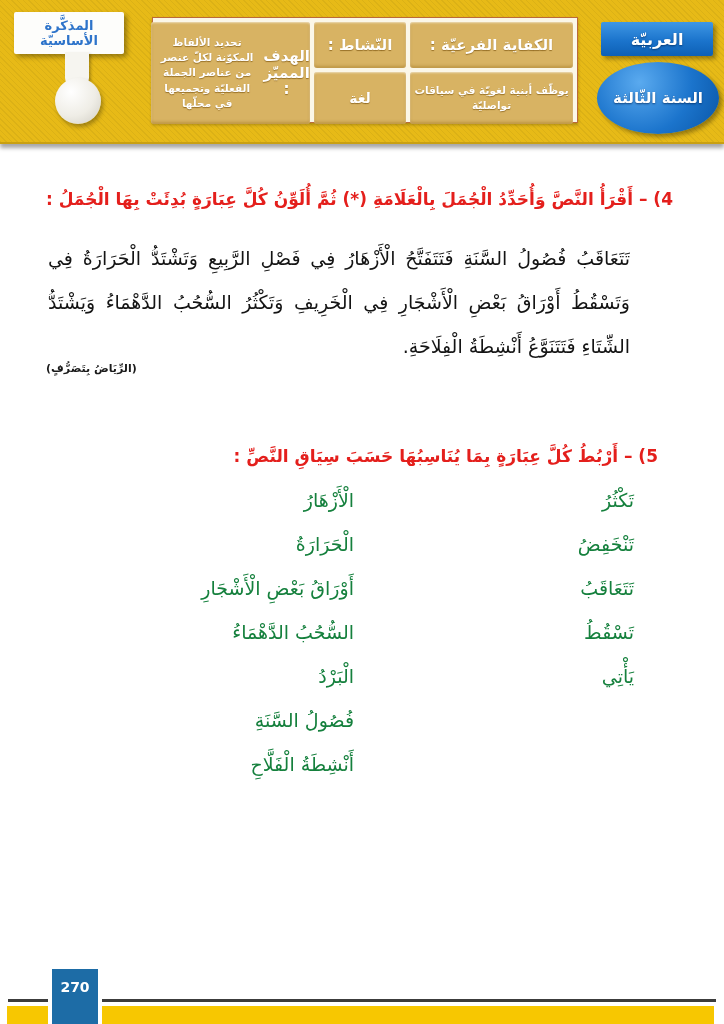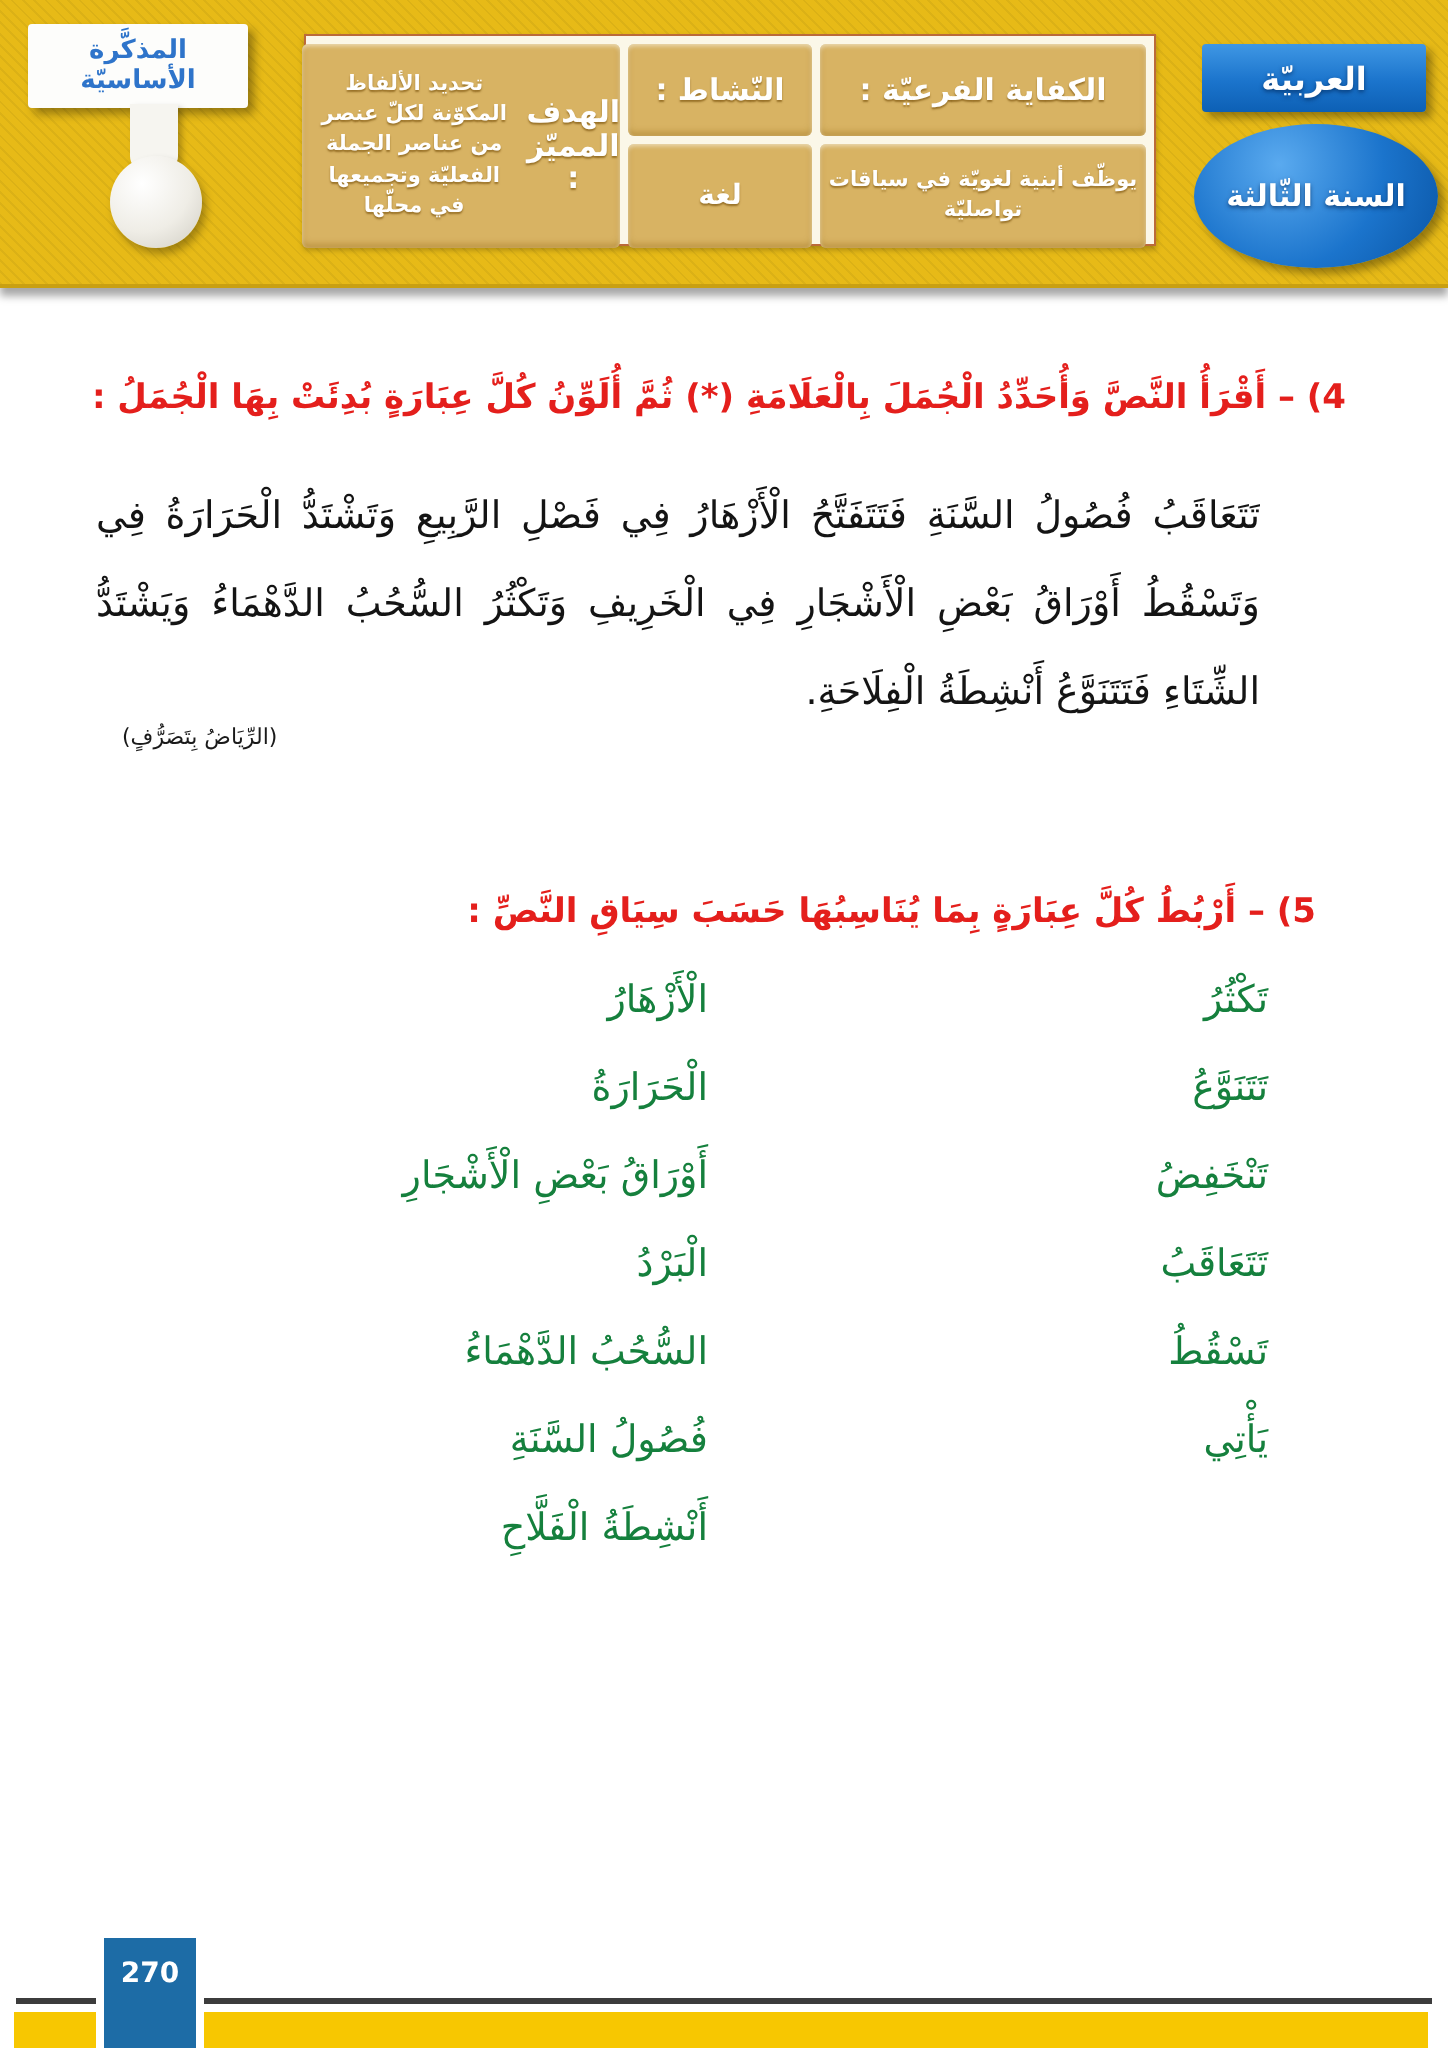--- a/index.html
+++ b/index.html
@@ -78,21 +78,21 @@
   .q4{top:184px;right:51px;}
   .q5{top:441px;right:66px;text-align:right;}
   .paragraph{
     position:absolute;top:236px;right:94px;left:48px;direction:rtl;
     color:#141414;font-size:19px;
   }
   .pline{height:44px;line-height:44px;text-align:justify;text-align-last:justify;overflow:hidden;}
   .pline:last-child{text-align-last:right;}
   .attribution{
     position:absolute;left:46px;top:362px;direction:rtl;
-    color:#1a1a1a;font-size:11px;font-weight:normal;white-space:nowrap;margin-left:15px;
+    color:#1a1a1a;font-size:11px;font-weight:bold;white-space:nowrap;
   }
   
   .match-col{position:absolute;top:478px;direction:rtl;color:#15803d;font-size:19px;}
   .verb-col{right:90px;width:130px;text-align:right;}
   .noun-col{right:370px;width:230px;text-align:right;}
   .match-row{height:44px;line-height:44px;white-space:nowrap;overflow:visible;}
   
   .footer-line{position:absolute;left:8px;right:8px;top:999px;height:3px;background:#3c3c3c;}
   .footer-bar{position:absolute;left:7px;right:10px;top:1006px;height:18px;background:#f7c701;}
   .page-tab{
@@ -152,43 +152,42 @@
   </div>
 
 <div class="attribution">(الرِّيَاضُ بِتَصَرُّفٍ)</div>
 
 <div class="q-heading q5">5) – أَرْبُطُ كُلَّ عِبَارَةٍ بِمَا يُنَاسِبُهَا حَسَبَ سِيَاقِ النَّصِّ :</div>
 
 <div class="match-col verb-col">
 
     <div class="match-row">تَكْثُرُ</div>
 
-    <div class="match-row">تَتَنَوَّعُ</div>
 
     <div class="match-row">تَنْخَفِضُ</div>
 
     <div class="match-row">تَتَعَاقَبُ</div>
 
     <div class="match-row">تَسْقُطُ</div>
 
 
     <div class="match-row">يَأْتِي</div>
   </div>
 
 <div class="match-col noun-col">
 
     <div class="match-row">الْأَزْهَارُ</div>
 
     <div class="match-row">الْحَرَارَةُ</div>
 
     <div class="match-row">أَوْرَاقُ بَعْضِ الْأَشْجَارِ</div>
 
+    <div class="match-row">السُّحُبُ الدَّهْمَاءُ</div>
+
     <div class="match-row">الْبَرْدُ</div>
-
-    <div class="match-row">السُّحُبُ الدَّهْمَاءُ</div>
 
     <div class="match-row">فُصُولُ السَّنَةِ</div>
 
     <div class="match-row">أَنْشِطَةُ الْفَلَّاحِ</div>
   </div>
 
 <div class="footer-line"></div>
 <div class="footer-bar"></div>
 <div class="page-tab">
   <span>270</span>

